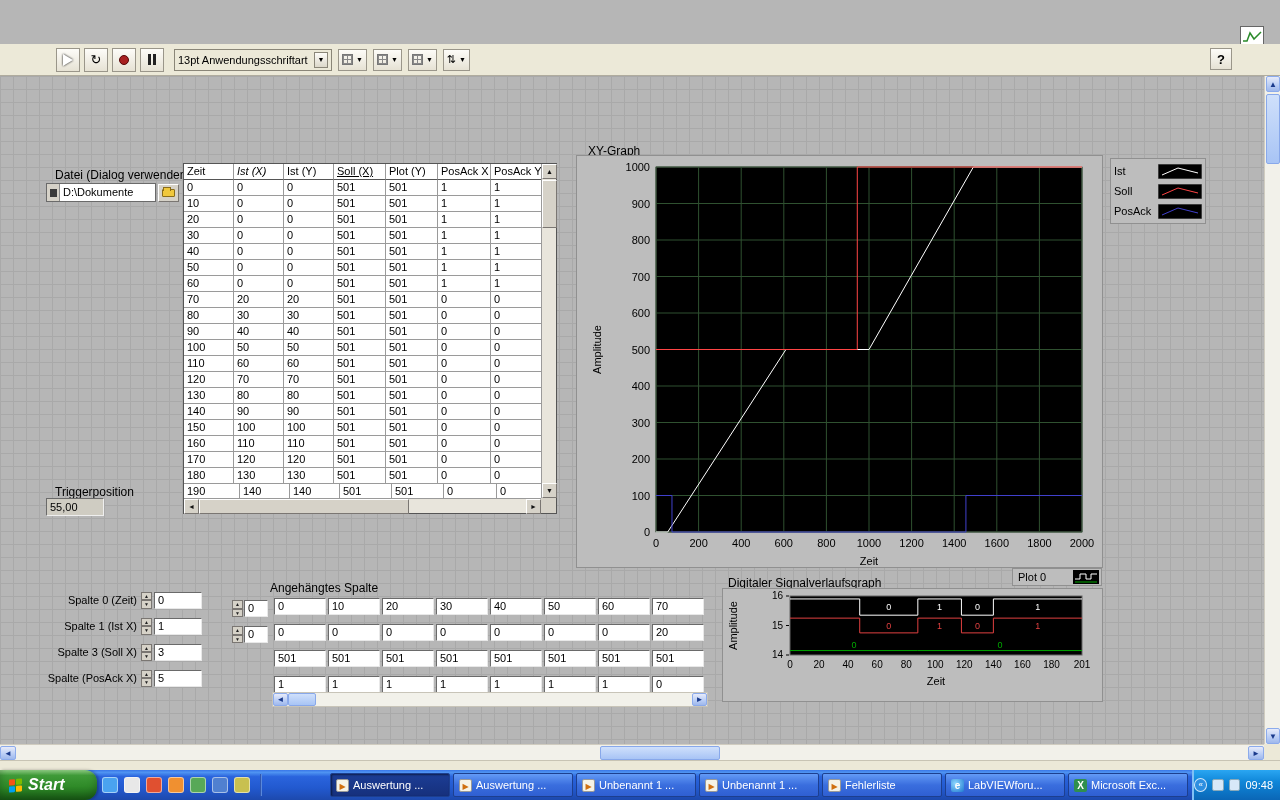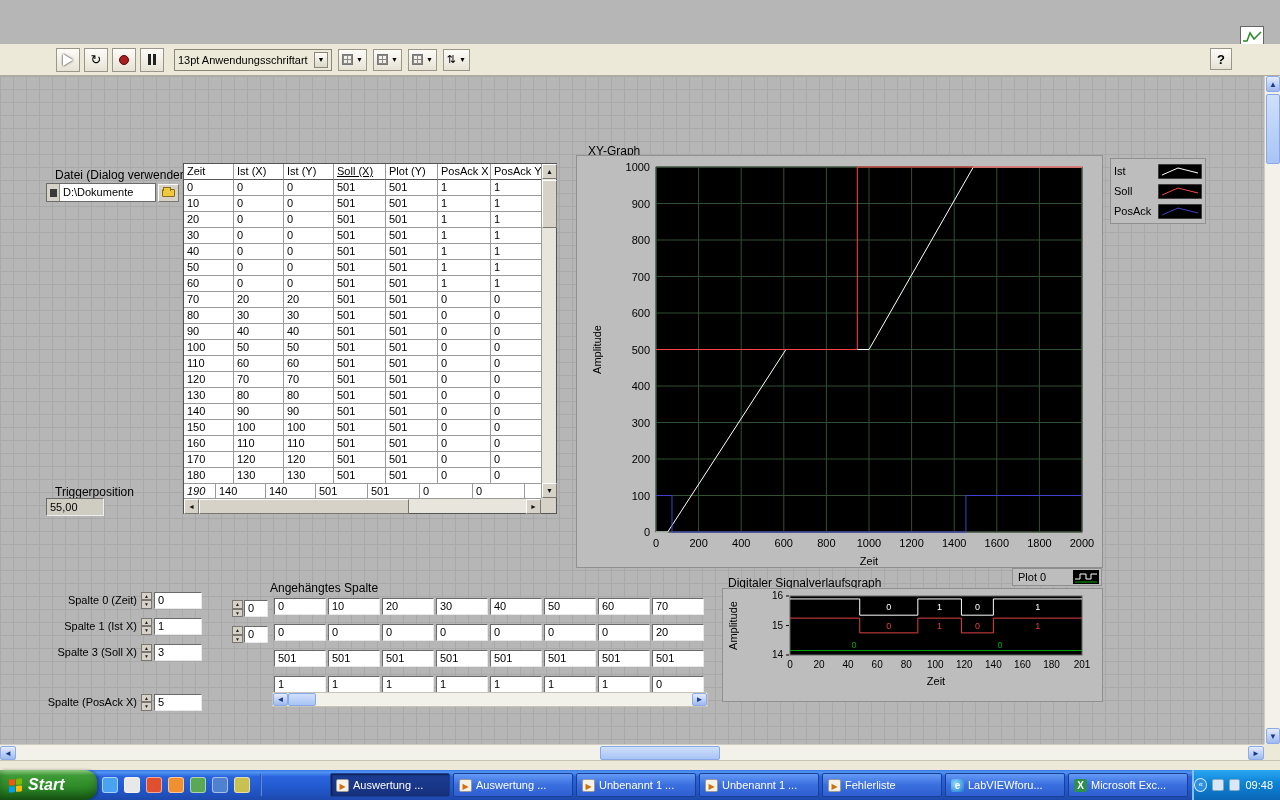--- a/index.html
+++ b/index.html
@@ -207,21 +207,21 @@
         </div>
       <div class="path-text">D:\Dokumente</div>
     </div>
     <div class="browse-btn">
         <span class="folder"></span>
       </div>
 
     <div class="tbl">
       <div class="thead-row thead" id="tbl-head">
           <div class="tcell thead" style="width: 50px;">Zeit</div>
-          <div class="tcell thead" style="width: 50px;">Ist (X)</div>
+          <div class="tcell thead" style="width: 50px; font-style: italic;">Ist (X)</div>
           <div class="tcell thead" style="width: 50px;">Ist (Y)</div>
           <div class="tcell thead" style="width: 52px; text-decoration: underline;">Soll (X)</div>
           <div class="tcell thead" style="width: 52px;">Plot (Y)</div>
           <div class="tcell thead" style="width: 53px;">PosAck X</div>
           <div class="tcell thead" style="width: 52px;">PosAck Y</div>
         </div>
       <div id="tbl-body">
           <div class="trow">
             <div class="tcell" style="width: 50px;">0</div>
             <div class="tcell" style="width: 50px;">0</div>
@@ -387,21 +387,21 @@
           <div class="trow">
             <div class="tcell" style="width: 50px;">180</div>
             <div class="tcell" style="width: 50px;">130</div>
             <div class="tcell" style="width: 50px;">130</div>
             <div class="tcell" style="width: 52px;">501</div>
             <div class="tcell" style="width: 52px;">501</div>
             <div class="tcell" style="width: 53px;">0</div>
             <div class="tcell" style="width: 52px;">0</div>
           </div>
           <div class="trow">
-            <div class="tcell" style="width: 32px; font-style: italic;">190</div>
+            <div class="tcell" style="width: 56px;">190</div>
             <div class="tcell" style="width: 50px;">140</div>
             <div class="tcell" style="width: 50px;">140</div>
             <div class="tcell" style="width: 52px;">501</div>
             <div class="tcell" style="width: 52px;">501</div>
             <div class="tcell" style="width: 53px;">0</div>
             <div class="tcell" style="width: 52px;">0</div>
           </div>
         </div>
       <div class="tbl-vsb">
         <div class="csb-btn" style="position:absolute;top:0;left:0">▲</div>
@@ -516,21 +516,21 @@
           <div class="numbox">1</div>
         </div>
         <div class="spalte-row" style="top: 567px;">
           <div class="ctl-label">Spalte 3 (Soll X)</div>
           <div class="spinner">
             <div>▲</div>
             <div>▼</div>
           </div>
           <div class="numbox">3</div>
         </div>
-        <div class="spalte-row" style="top: 617px;">
+        <div class="spalte-row" style="top: 593px;">
           <div class="ctl-label">Spalte (PosAck X)</div>
           <div class="spinner">
             <div>▲</div>
             <div>▼</div>
           </div>
           <div class="numbox">5</div>
         </div>
       </div>
 
     <div class="lv-label" style="left:270px;top:505px">Angehängtes Spalte</div>

